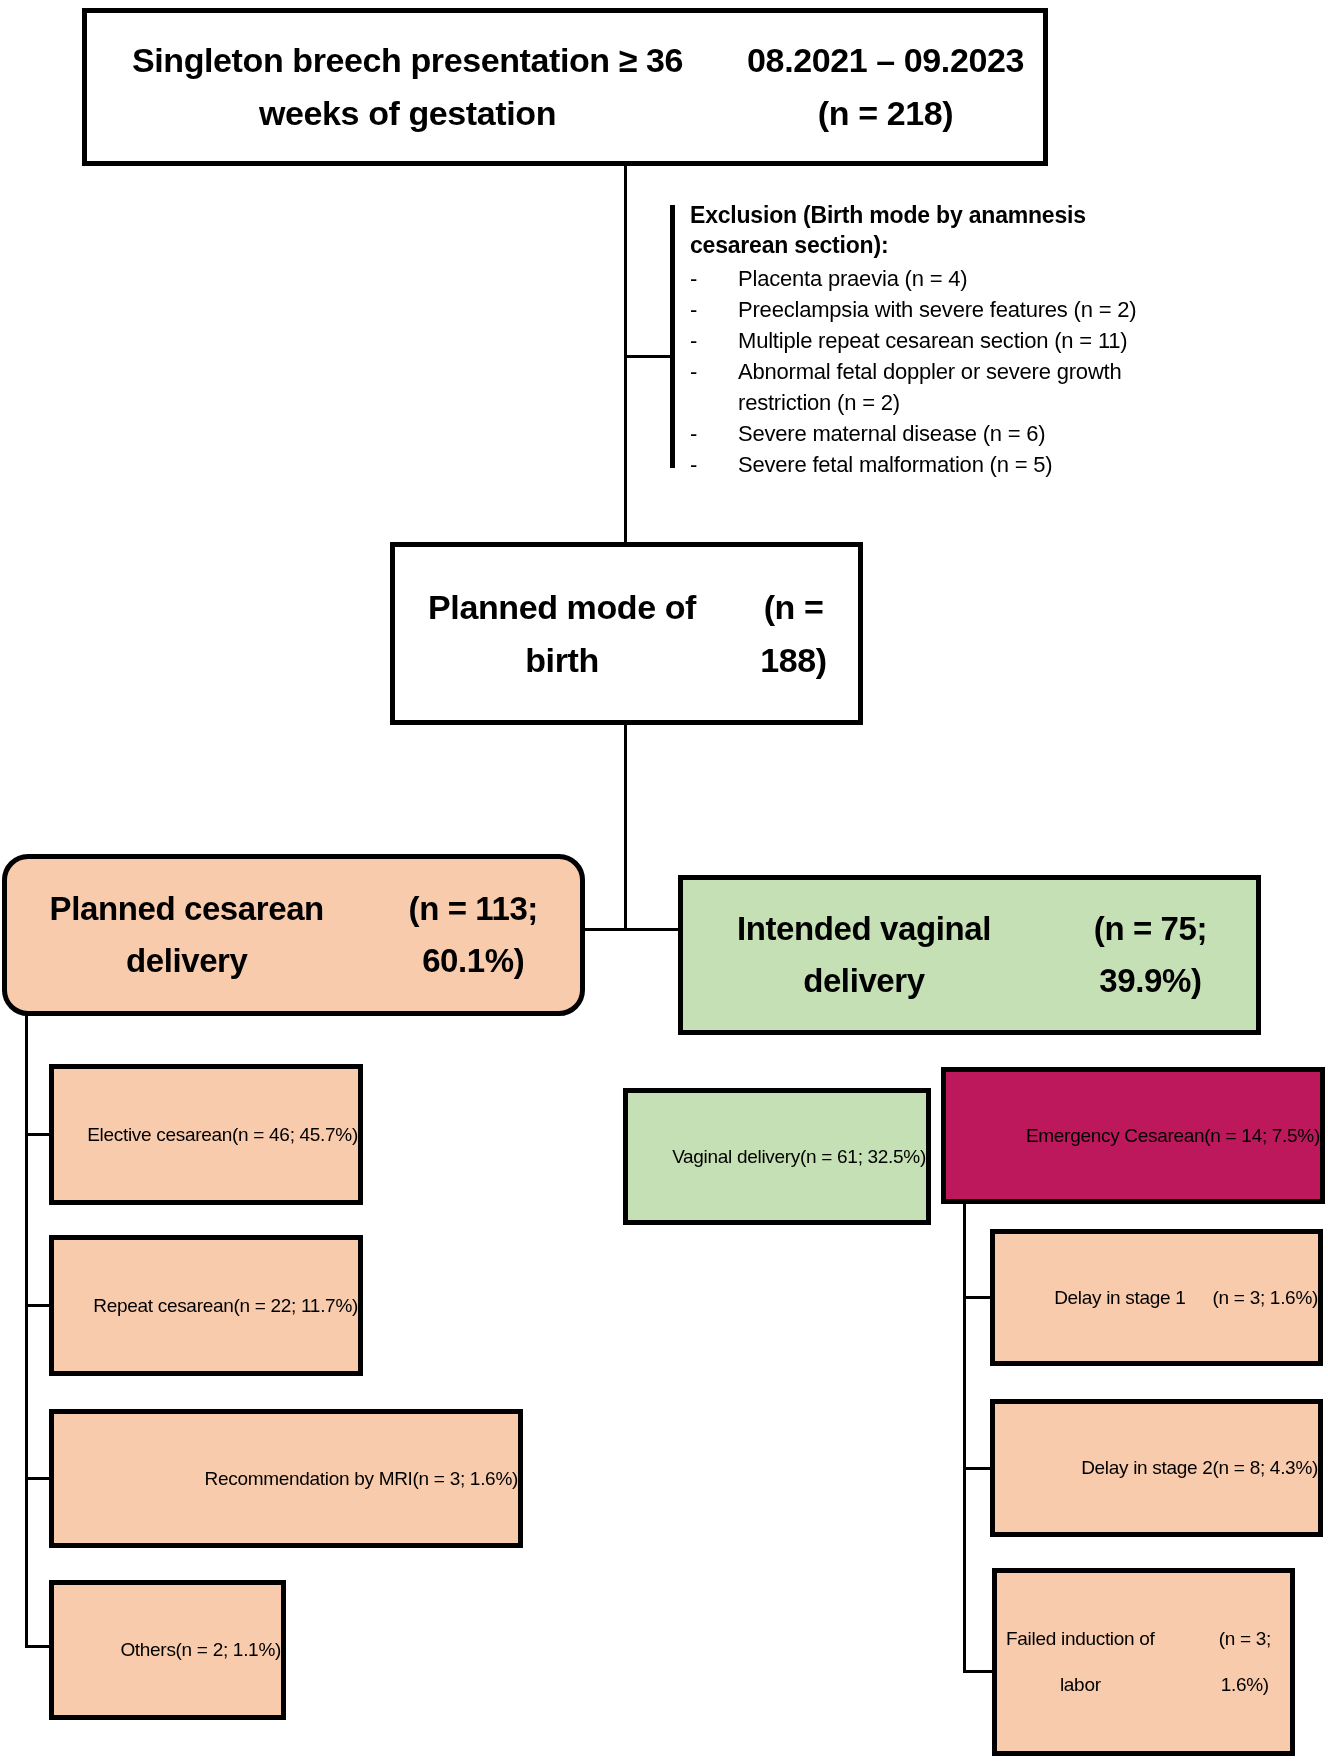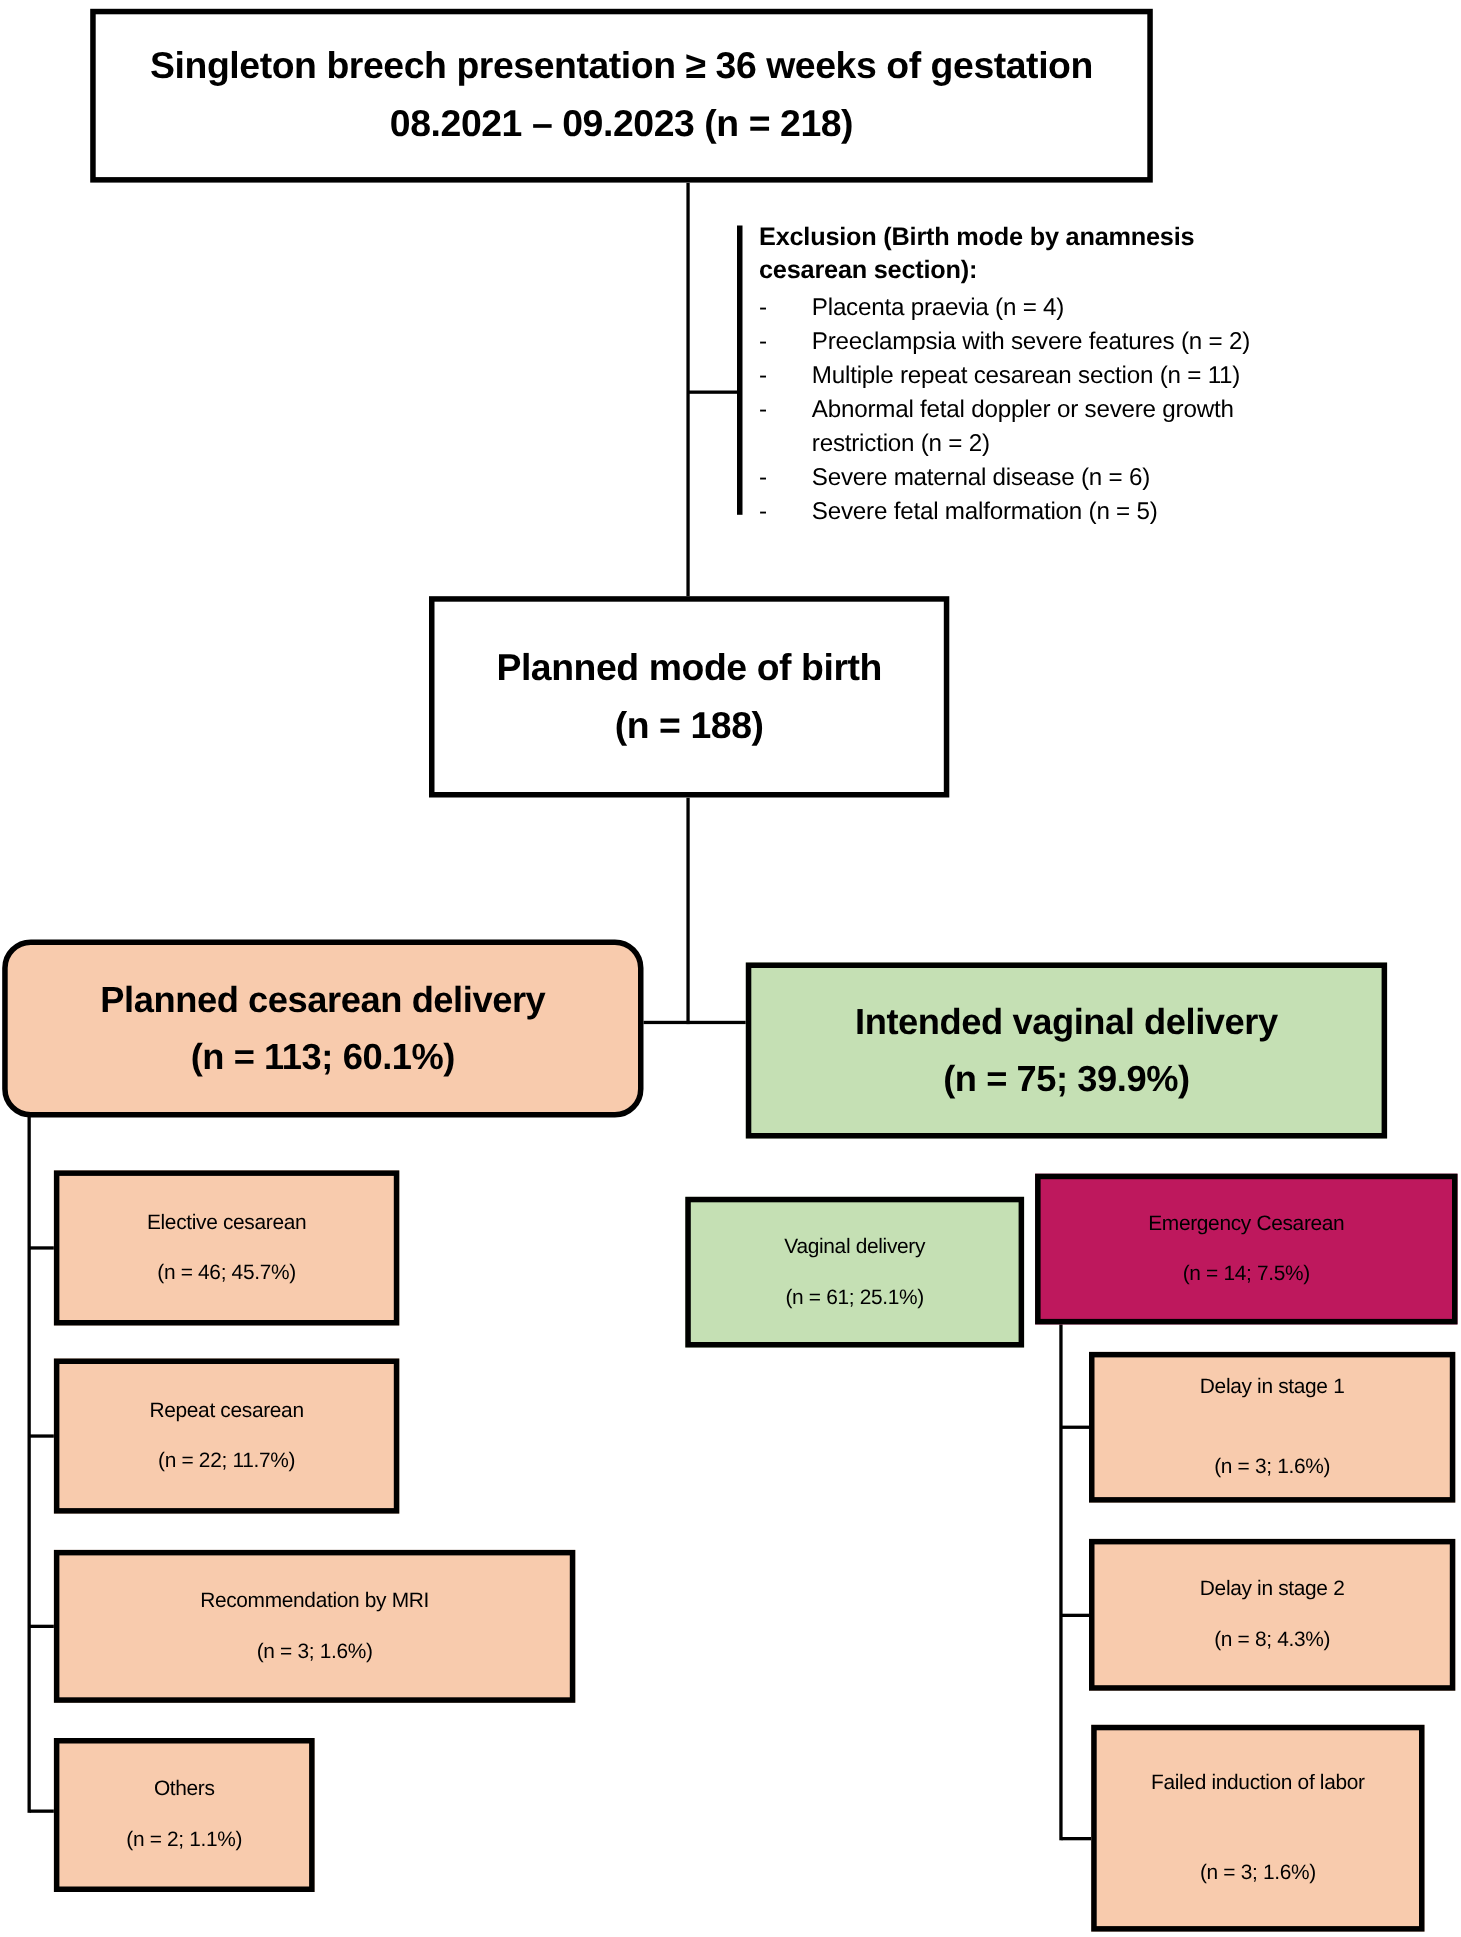--- a/index.html
+++ b/index.html
@@ -10,23 +10,22 @@
     background: #ffffff;
     font-family: "Liberation Sans", "DejaVu Sans", sans-serif;
     color: #000;
     overflow: hidden;
   }
   .box {
     position: absolute;
     box-sizing: border-box;
     border: 5px solid #000;
     display: flex;
-    flex-direction: column;
     align-items: center;
-    justify-content: center;
+    justify-content: flex-end;
     text-align: center;
     background: #fff;
   }
   .fill-orange { background: #F8CBAD; }
   .fill-green  { background: #C5E0B4; margin-top: 21px; }
   .txt-xl { font-weight: 700; font-size: 34px; line-height: 53px; letter-spacing: -0.4px; }
   .txt-lg { font-weight: 700; font-size: 33px; line-height: 52px; letter-spacing: -0.4px; }
   .txt-md { font-weight: 400; font-size: 19px; line-height: 46px; letter-spacing: -0.3px; }
   .line { position: absolute; background: #000; }
   
@@ -127,21 +126,21 @@
     <div>Recommendation by MRI</div>
     <div>(n = 3; 1.6%)</div>
   </div>
   <div class="box txt-md fill-orange" style="left: 49px; top: 1580px; width: 237px; height: 140px; background: rgb(248, 203, 173);">
     <div>Others</div>
     <div>(n = 2; 1.1%)</div>
   </div>
 
   <div class="box txt-md fill-green" style="left: 623px; top: 1067px; width: 308px; height: 137px; background: rgb(197, 224, 180);">
     <div>Vaginal delivery</div>
-    <div>(n = 61; 25.1%)</div>
+    <div>(n = 61; 32.5%)</div>
   </div>
   <div class="box txt-md fill-orange" style="left: 941px; top: 1067px; width: 384px; height: 137px; background: #be185d;">
     <div>Emergency Cesarean</div>
     <div>(n = 14; 7.5%)</div>
   </div>
 
   <div class="box txt-md fill-orange" style="left: 990px; top: 1229px; width: 333px; height: 137px; background: rgb(248, 203, 173); gap: 27px;">
     <div>Delay in stage 1</div>
     <div>(n = 3; 1.6%)</div>
   </div>

